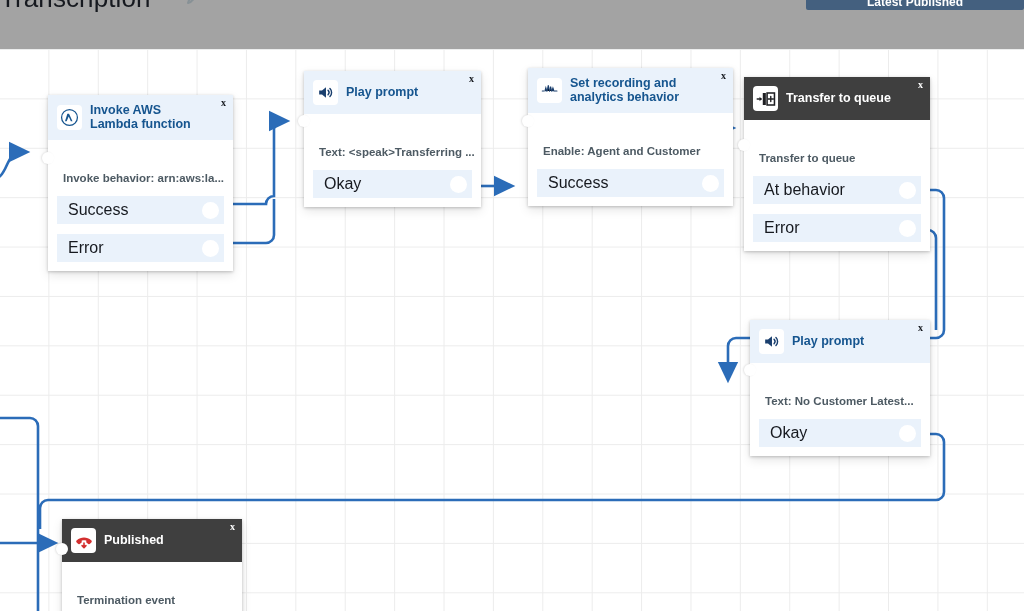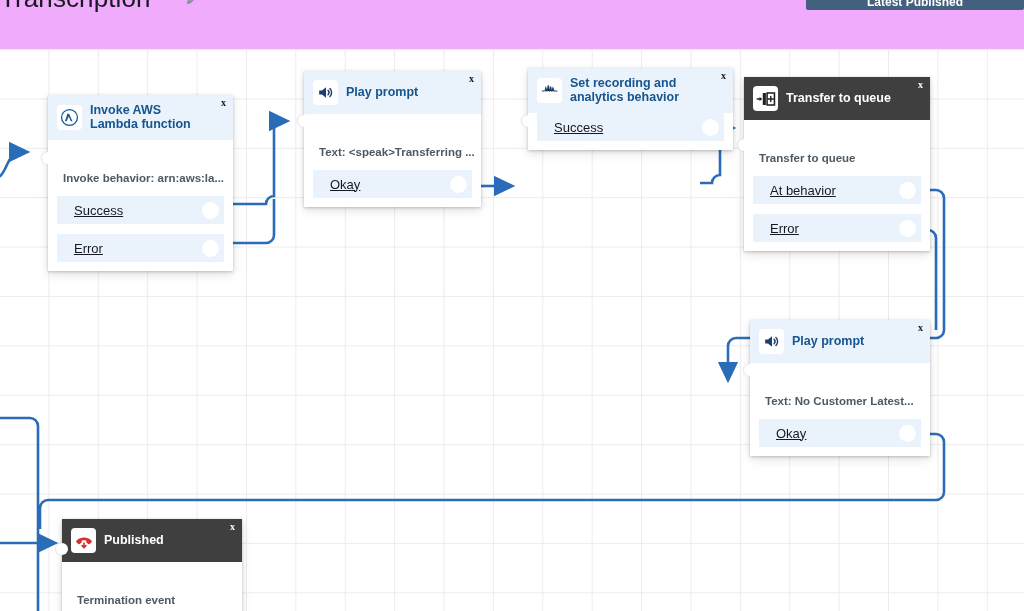--- a/index.html
+++ b/index.html
@@ -7,21 +7,21 @@
     width:1024px;height:611px;overflow:hidden;
     background:#ffffff;
     font-family:"Liberation Sans", sans-serif;
     -webkit-font-smoothing:antialiased;
   }
   #root{position:relative;width:1024px;height:611px;overflow:hidden;}
 
   
   .header{
     position:absolute;left:0;top:0;width:1024px;height:49px;
-    background:#f0abfc;
+    background:#a3a3a3;
     border-bottom:1px solid #eceded;
     z-index:40;
   }
   .flow-title{
     position:absolute;left:0px;top:-17px;
     font-size:26px;color:#16191f;
     letter-spacing:.1px;white-space:nowrap;
   }
   .edit-pencil{
     position:absolute;left:183px;top:-12px;
@@ -94,21 +94,21 @@
   }
   .ports{padding-bottom:9px;}
   .port{
     position:relative;
     height:28px;margin:0 9px 10px 9px;
     background:#eaf2fb;
     display:flex;align-items:center;
   }
   .port:last-child{margin-bottom:0;}
   .port-label{
-    font-size:13px;color:#16191f;padding-left:17px;text-decoration:underline;
+    font-size:16px;color:#16191f;padding-left:11px;
   }
   .port-dot{
     position:absolute;right:5px;top:50%;
     width:17px;height:17px;margin-top:-8.5px;
     background:#ffffff;border-radius:50%;
   }
   .in-dot{
     position:absolute;left:-6px;
     width:12px;height:12px;border-radius:50%;
     background:#ffffff;
@@ -224,20 +224,21 @@
               <path d="M9.4 10 L10.8 2.6 L12.2 10"></path>
               <path d="M12.6 10 L13.8 4.4 L15 10"></path>
               <path d="M15.6 10 L16.8 6.2 L18 10"></path>
               <path d="M19 10h3"></path>
             </g>
           </svg>
         </span>
         <span class="node-title">Set recording and analytics behavior</span>
         <span class="node-close">x</span>
       </div>
+      <div class="node-desc">Enable: Agent and Customer</div>
       <div class="ports">
         <div class="port">
           <span class="port-label">Success</span>
           <span class="port-dot"></span>
         </div>
       </div>
     </div>
 
     <div class="node" style="left:744px;top:28px;width:186px;">
       <div class="in-dot" style="top:62px;"></div>

